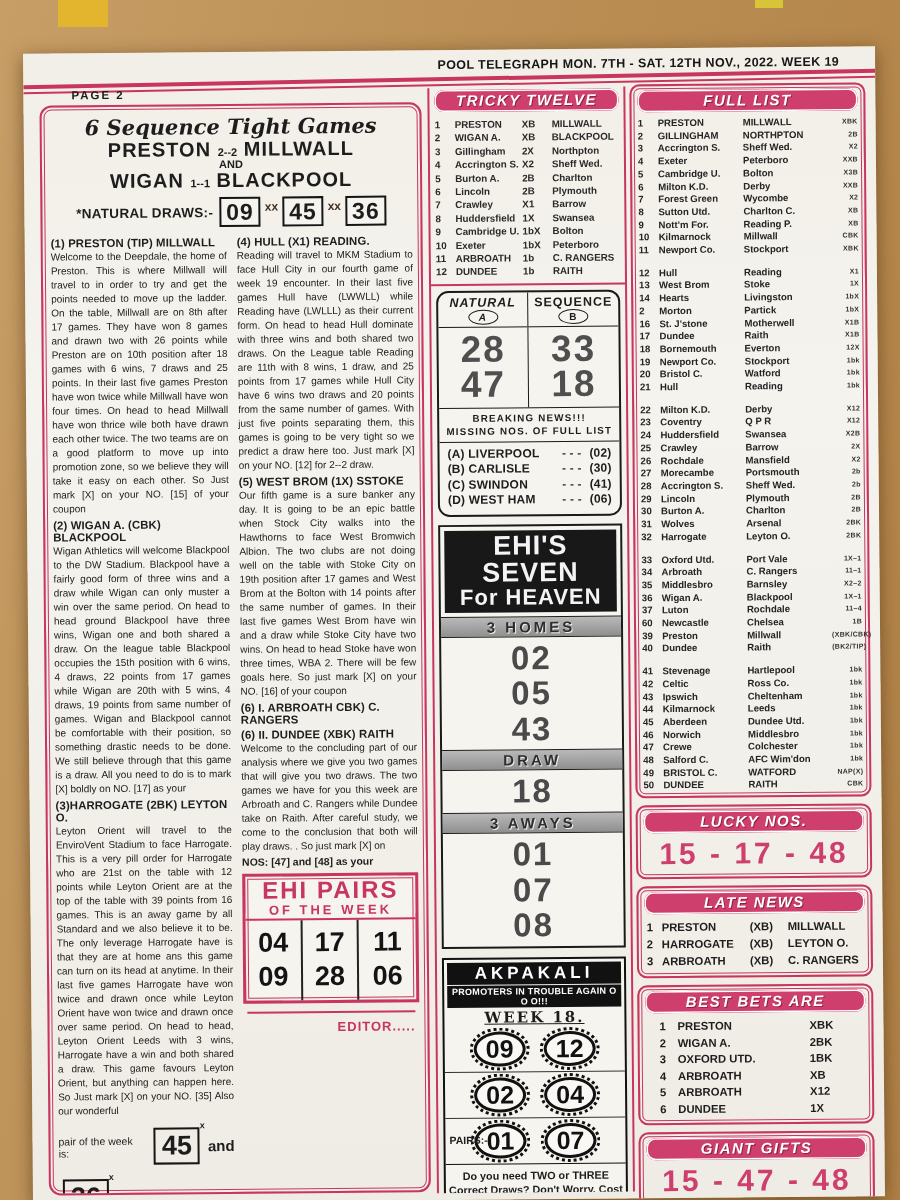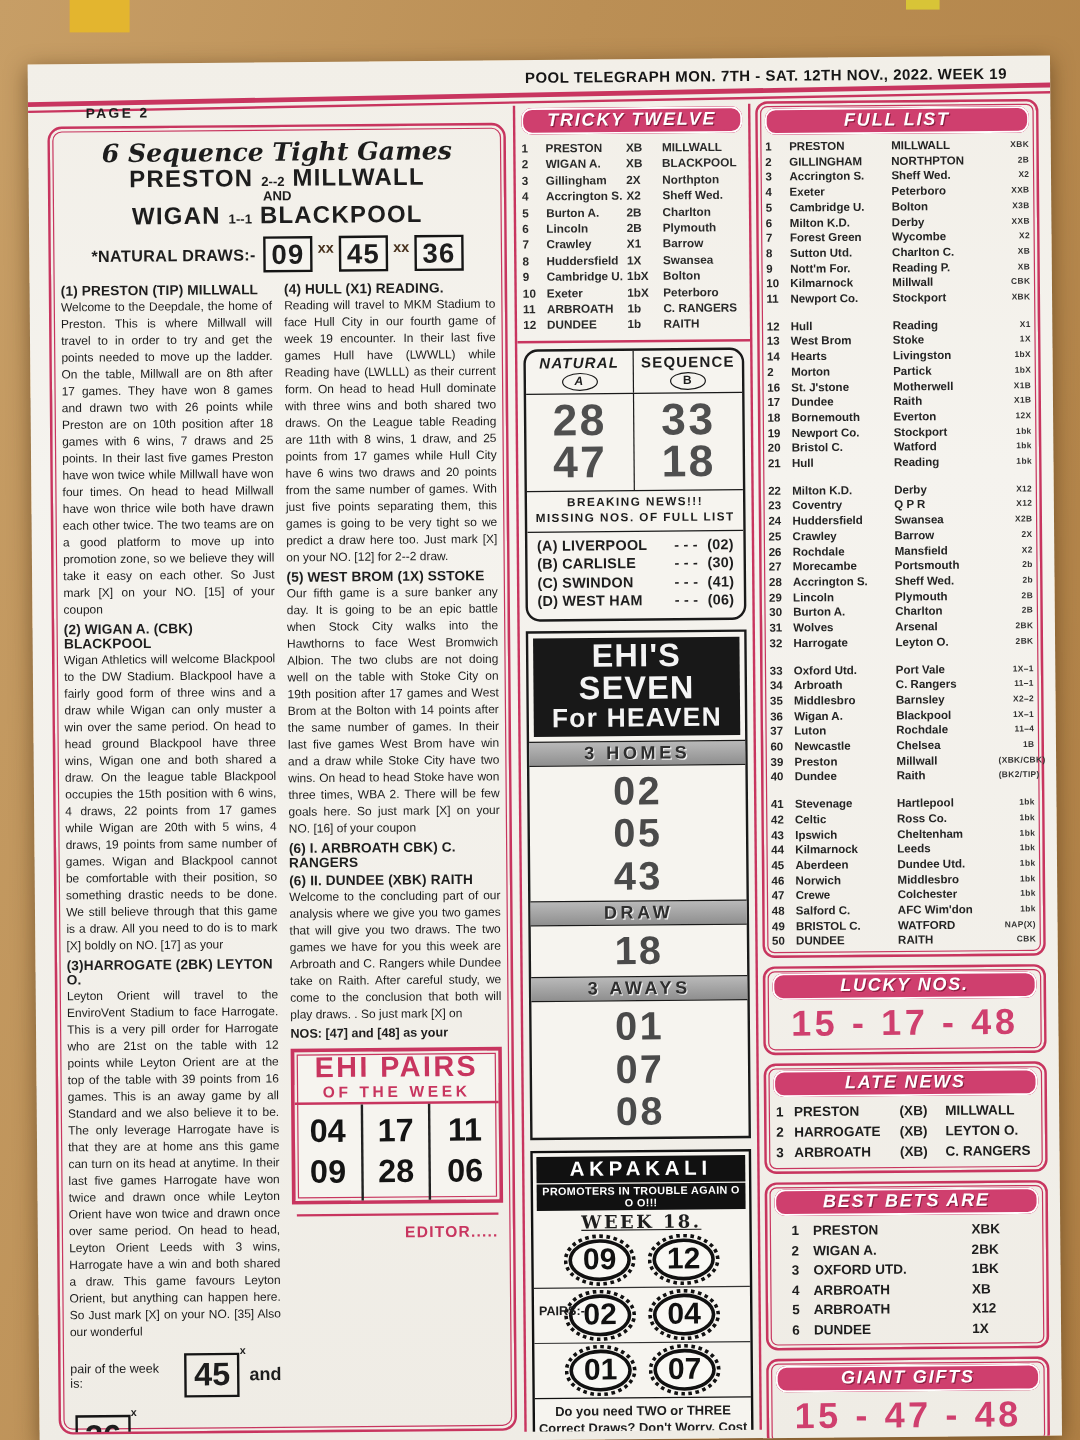--- a/index.html
+++ b/index.html
@@ -87,21 +87,21 @@
     font-size:15px; font-weight:800; letter-spacing:3px; text-shadow:1px 1px 0 #eee; padding:1px 0; border-top:1.5px solid #1a1a1a; border-bottom:1.5px solid #1a1a1a; }
   .es-nums { text-align:center; padding:3px 0; }
   .es-nums div { font-size:33px; font-weight:800; color:#4a4a4a; line-height:1.08; letter-spacing:2px; }
 
   .akpa { border:2.5px solid #111; margin-top:9px; background:#f6f4ef; }
   .akpa .t1 { background:#111; color:#fff; text-align:center; font-size:17px; font-weight:800; letter-spacing:4px; margin:3px 3px 0; padding:1px 0; }
   .akpa .t2 { background:#111; color:#fff; text-align:center; font-size:9px; font-weight:bold; letter-spacing:.3px; margin:1px 3px; padding:1px 0; }
   .akpa .wk { text-align:center; font-family:"DejaVu Serif", serif; font-weight:bold; font-size:15px; text-decoration:underline; letter-spacing:2px; }
   .ak-row { display:flex; align-items:center; justify-content:center; gap:14px; border-bottom:1px solid #333; padding:2px 0; position:relative; }
   .ak-row:last-of-type { border-bottom:none; }
-  .ak-label { position:absolute; left:4px; font-size:10.5px; font-weight:800; }
+  .ak-label { position:absolute; left:4px; font-size:10.5px; font-weight:800;margin-top:48px; }
   .gear { display:inline-block; min-width:52px; text-align:center; font-size:25px; font-weight:800; color:#111;
     border:3px solid #111; border-radius:50%; outline:3px dotted #111; outline-offset:1px; padding:0 6px; margin:3px 2px; background:#f9f8f4; }
   .ak-note { font-size:10.8px; font-weight:bold; text-align:center; line-height:1.3; padding:4px 2px 2px; border-top:1.5px solid #111; }
 
   
   .rightcol { position:absolute; left:606px; top:36px; width:236px; height:1110px; }
   .pinkbox { border:2px solid #c8355f; border-radius:10px; box-shadow:inset 0 0 0 2px #f2efe8, inset 0 0 0 3px #c8355f;
     padding:4px 6px; background:transparent; margin-bottom:7px; }
   .fl-rows { margin-top:5px; }
   .fl-row { display:grid; grid-template-columns:20px 1fr 1fr 30px; font-size:9.6px; font-weight:bold; line-height:12.7px; color:#242424; }

